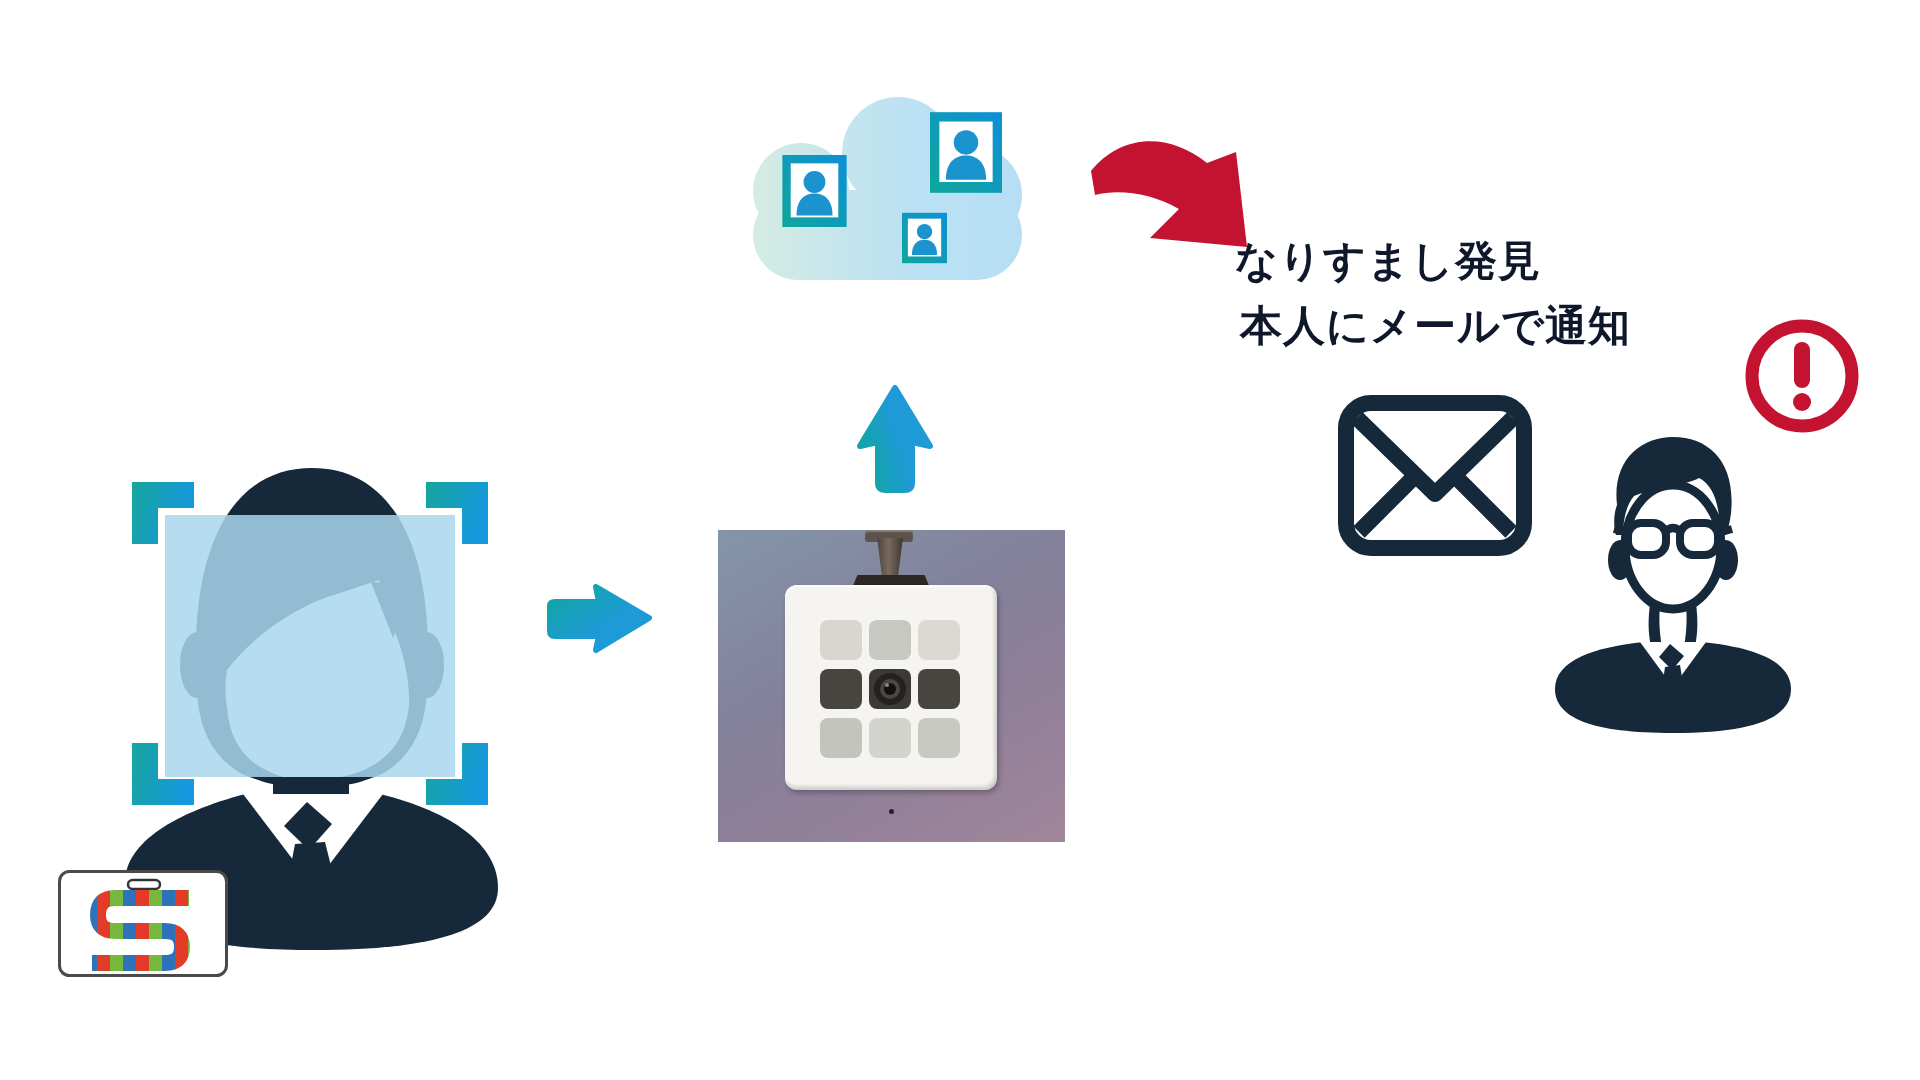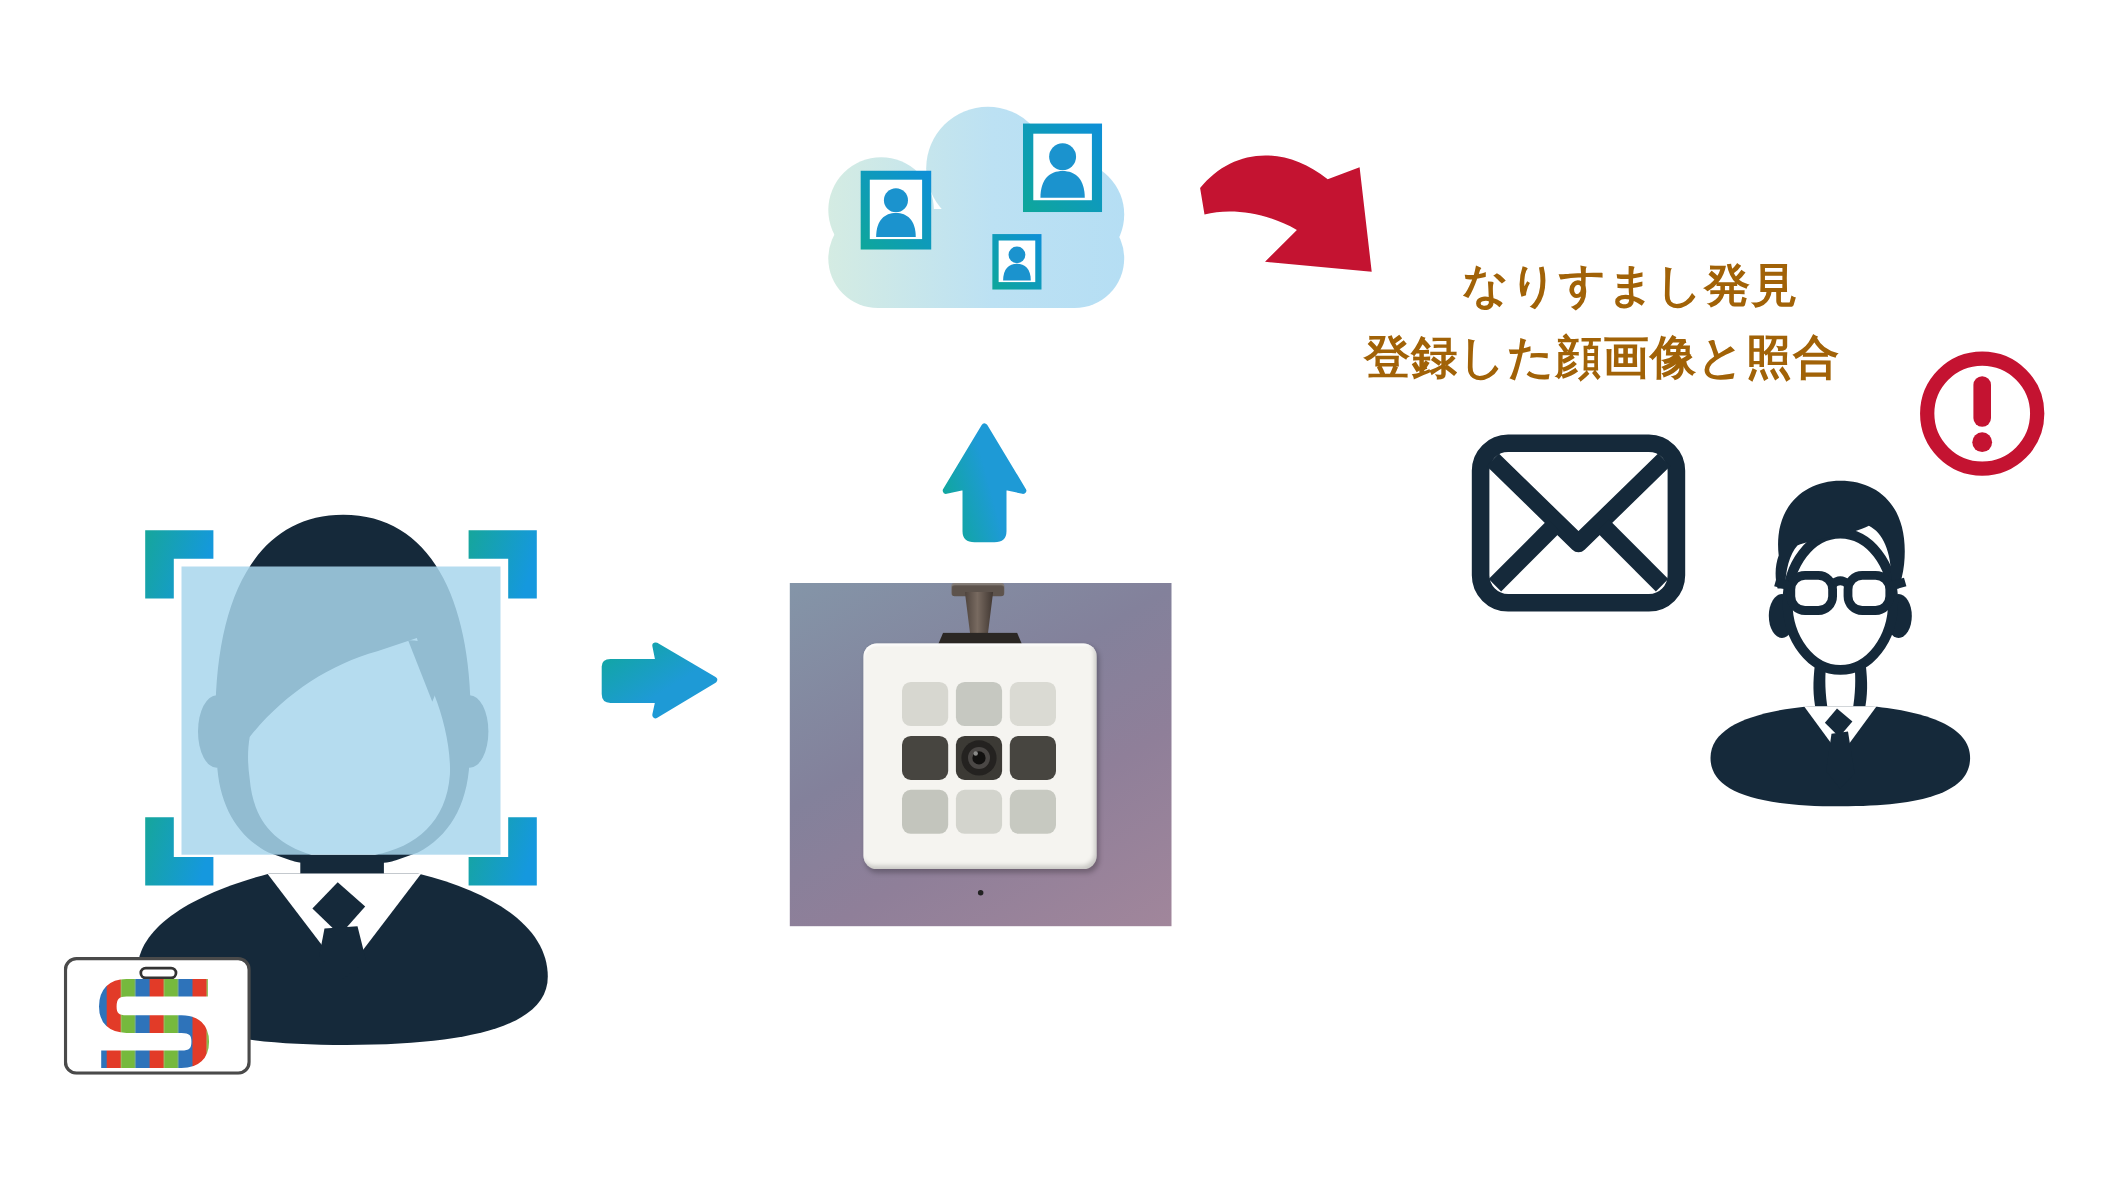--- a/index.html
+++ b/index.html
@@ -2,22 +2,22 @@
 <html><head>
 <meta charset="utf-8">
 <style>
   html,body{margin:0;padding:0;background:#fff;}
   #stage{
     position:relative;width:1920px;height:1080px;background:#ffffff;
     overflow:hidden;font-family:"Liberation Sans","DejaVu Sans",sans-serif;
   }
   .abs{position:absolute;}
   .caption{
-    color:#a16207;font-weight:800;text-align:right;letter-spacing:1px;
-    line-height:1.15;white-space:nowrap;font-family:Liberation Serif, serif;
+    color:#0f172a;font-weight:800;text-align:left;letter-spacing:1px;
+    line-height:1.15;white-space:nowrap;
   }
   .caption-mid{left:650px;top:310px;width:465px;font-size:39px;}
   .caption-alert1{left:1235px;top:237px;width:400px;font-size:42px;}
   .caption-alert2{left:1240px;top:302px;width:400px;font-size:42px;}
   
   .camera-photo{
     left:718px;top:530px;width:347px;height:312px;
     background:linear-gradient(150deg,#8495a8 0%,#83819b 40%,#8f7f99 65%,#a1869b 100%);
   }
   .cam-device{
@@ -171,21 +171,21 @@
     <path d="M 22 94 C 22 70 34 60 50 60 C 66 60 78 70 78 94 Z" fill="#1B93CE"></path>
   </svg>
   <svg class="abs" style="left:902px;top:211px;" width="45" height="54" viewBox="0 0 100 112">
     <rect width="100" height="112" fill="url(#fr)"></rect>
     <rect x="13" y="13" width="74" height="84" fill="#ffffff"></rect>
     <circle cx="50" cy="42" r="17" fill="#1B93CE"></circle>
     <path d="M 22 94 C 22 70 34 60 50 60 C 66 60 78 70 78 94 Z" fill="#1B93CE"></path>
   </svg>
 
   <div class="abs caption caption-alert1">なりすまし発見</div>
-  <div class="abs caption caption-alert2">登録した顔画像と照合</div>
+  <div class="abs caption caption-alert2">本人にメールで通知</div>
 
   <svg class="abs" style="left:1075px;top:105px;" width="190" height="155" viewBox="0 0 190 155">
     <path fill="#C41331" d="M 16 66 C 45 30 92 26 132 58 L 161 47 L 172 142 L 75 133 L 104 104 C 76 88 44 84 20 90 Z"></path>
   </svg>
 
   <svg class="abs" style="left:1337px;top:394px;" width="196" height="163" viewBox="0 0 196 163">
     <rect x="9" y="9" width="178" height="145" rx="25" fill="#ffffff" stroke="#15293A" stroke-width="16"></rect>
     <path d="M 20 24 L 98 100 L 176 24" fill="none" stroke="#15293A" stroke-width="16" stroke-linejoin="round"></path>
     <path d="M 22 138 L 76 84" fill="none" stroke="#15293A" stroke-width="16"></path>
     <path d="M 174 138 L 120 84" fill="none" stroke="#15293A" stroke-width="16"></path>

